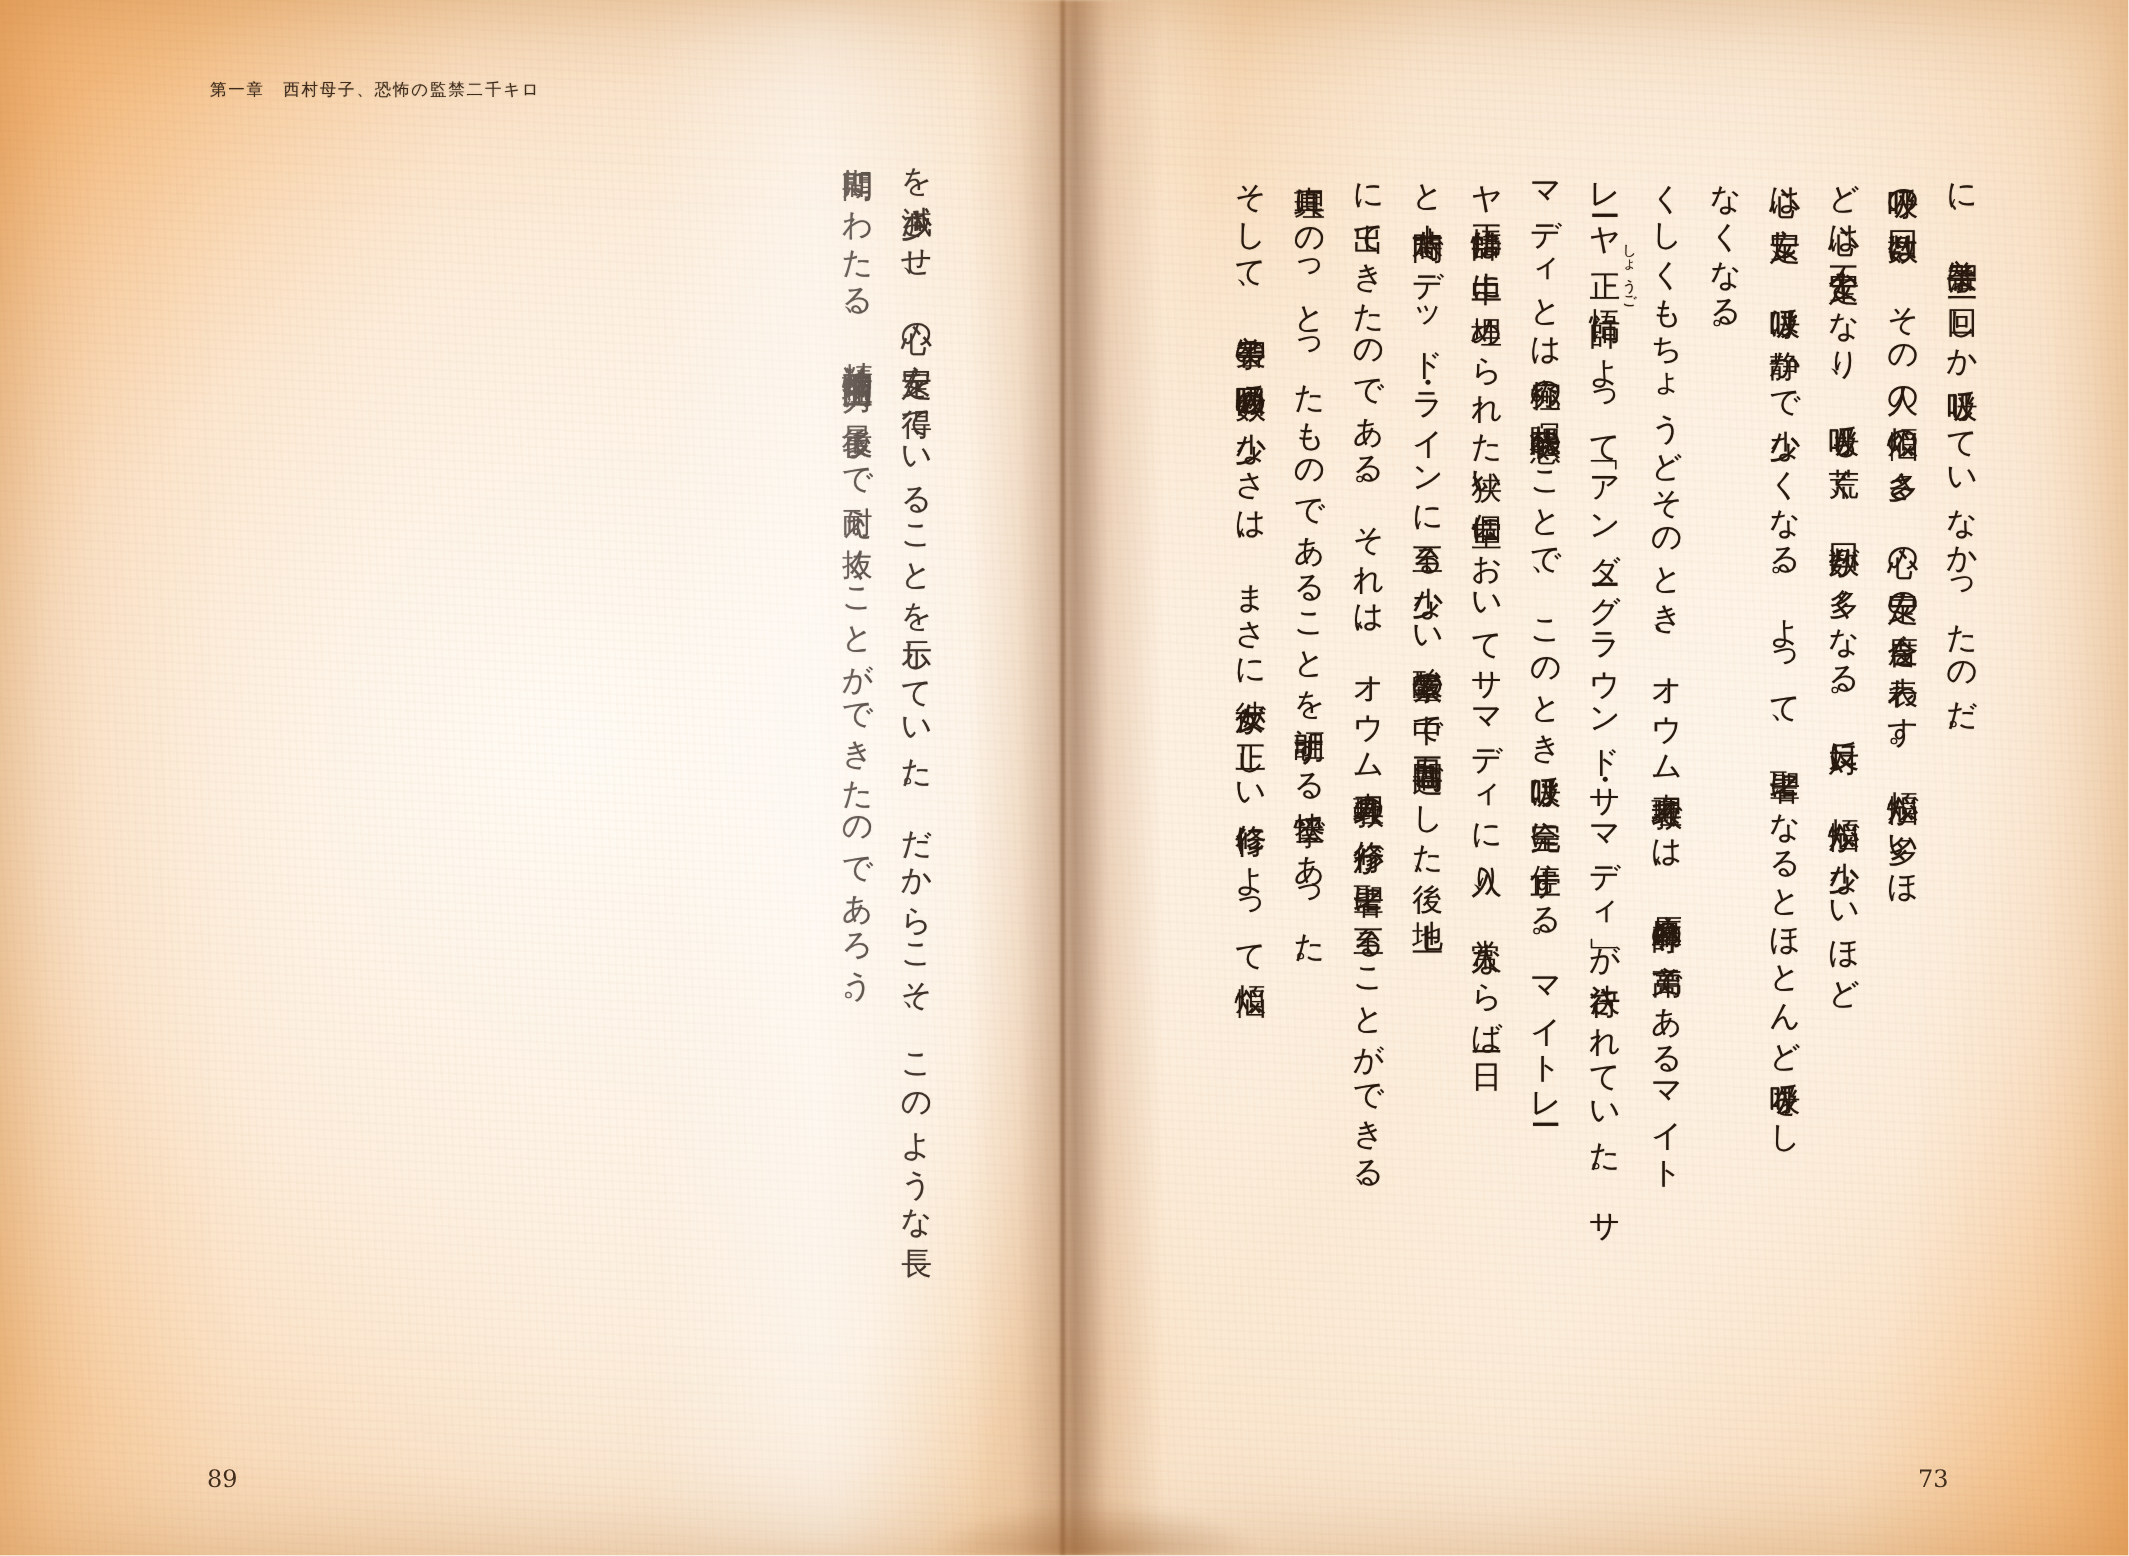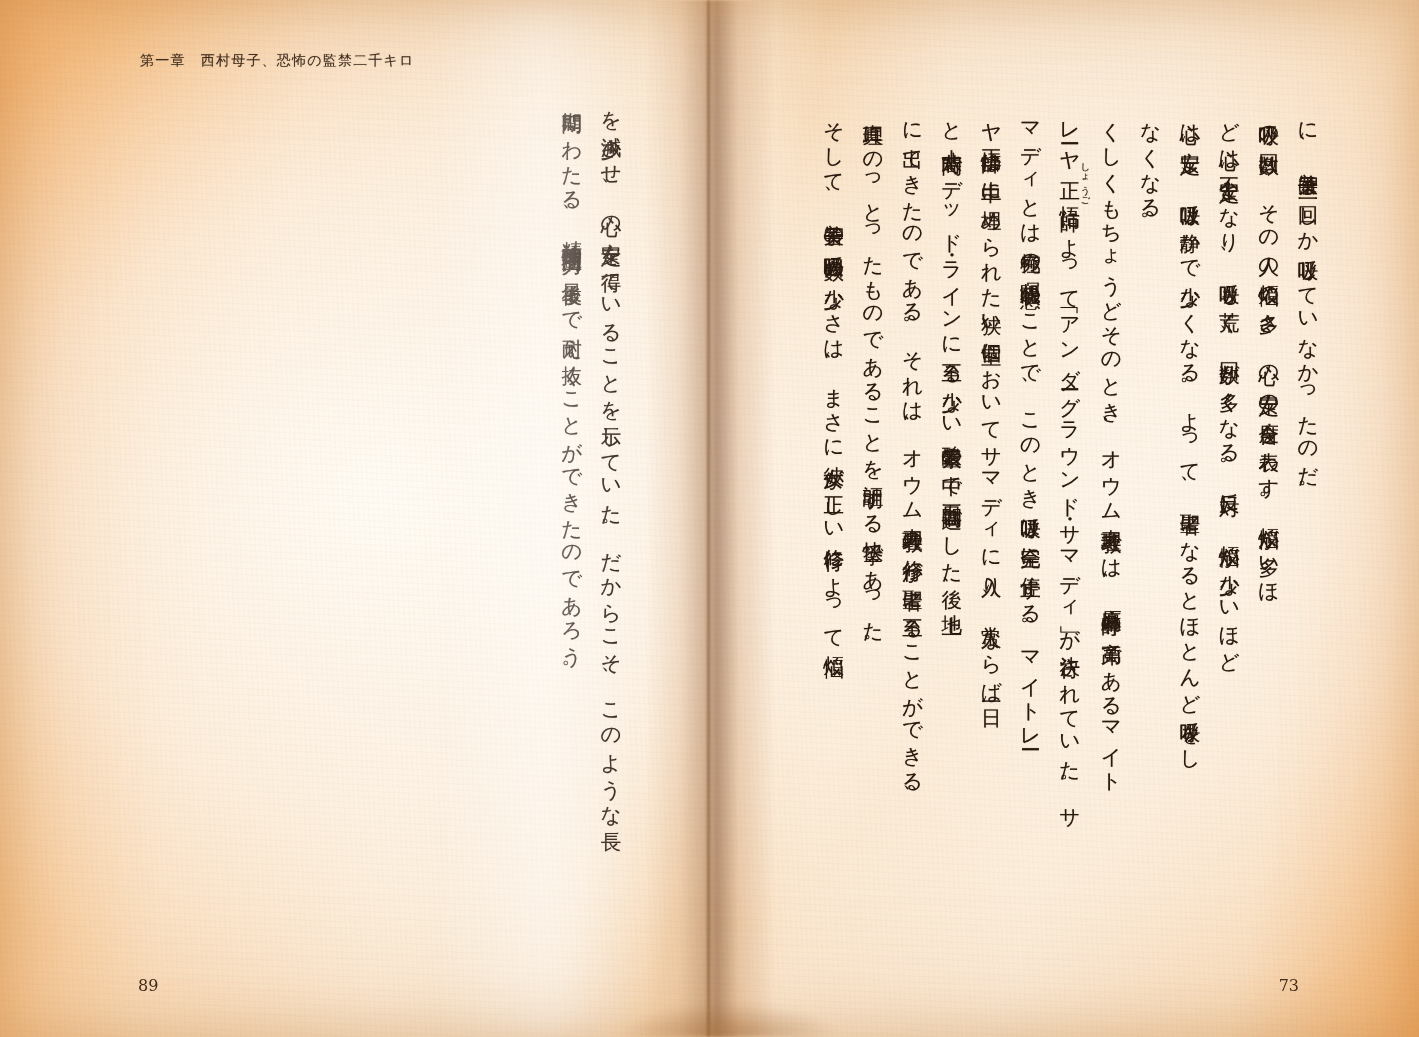--- a/index.html
+++ b/index.html
@@ -107,21 +107,21 @@
     height: 1037px;
   }
   .page.left  { left: 0;    width: 710px; }
   .page.right { left: 710px; width: 709px; }
 
   
   .running-head {
     position: absolute;
     top: 52px;
     left: 140px;
-    font-size: 14px;
+    font-size: 11px;
     letter-spacing: 1.2px;
     color: #3a2a1c;
     white-space: nowrap;
     font-family: Liberation Mono, monospace;
     text-shadow: 0 0 1px rgba(60,40,25,0.35);
   }
 
   
   .folio {
     position: absolute;

